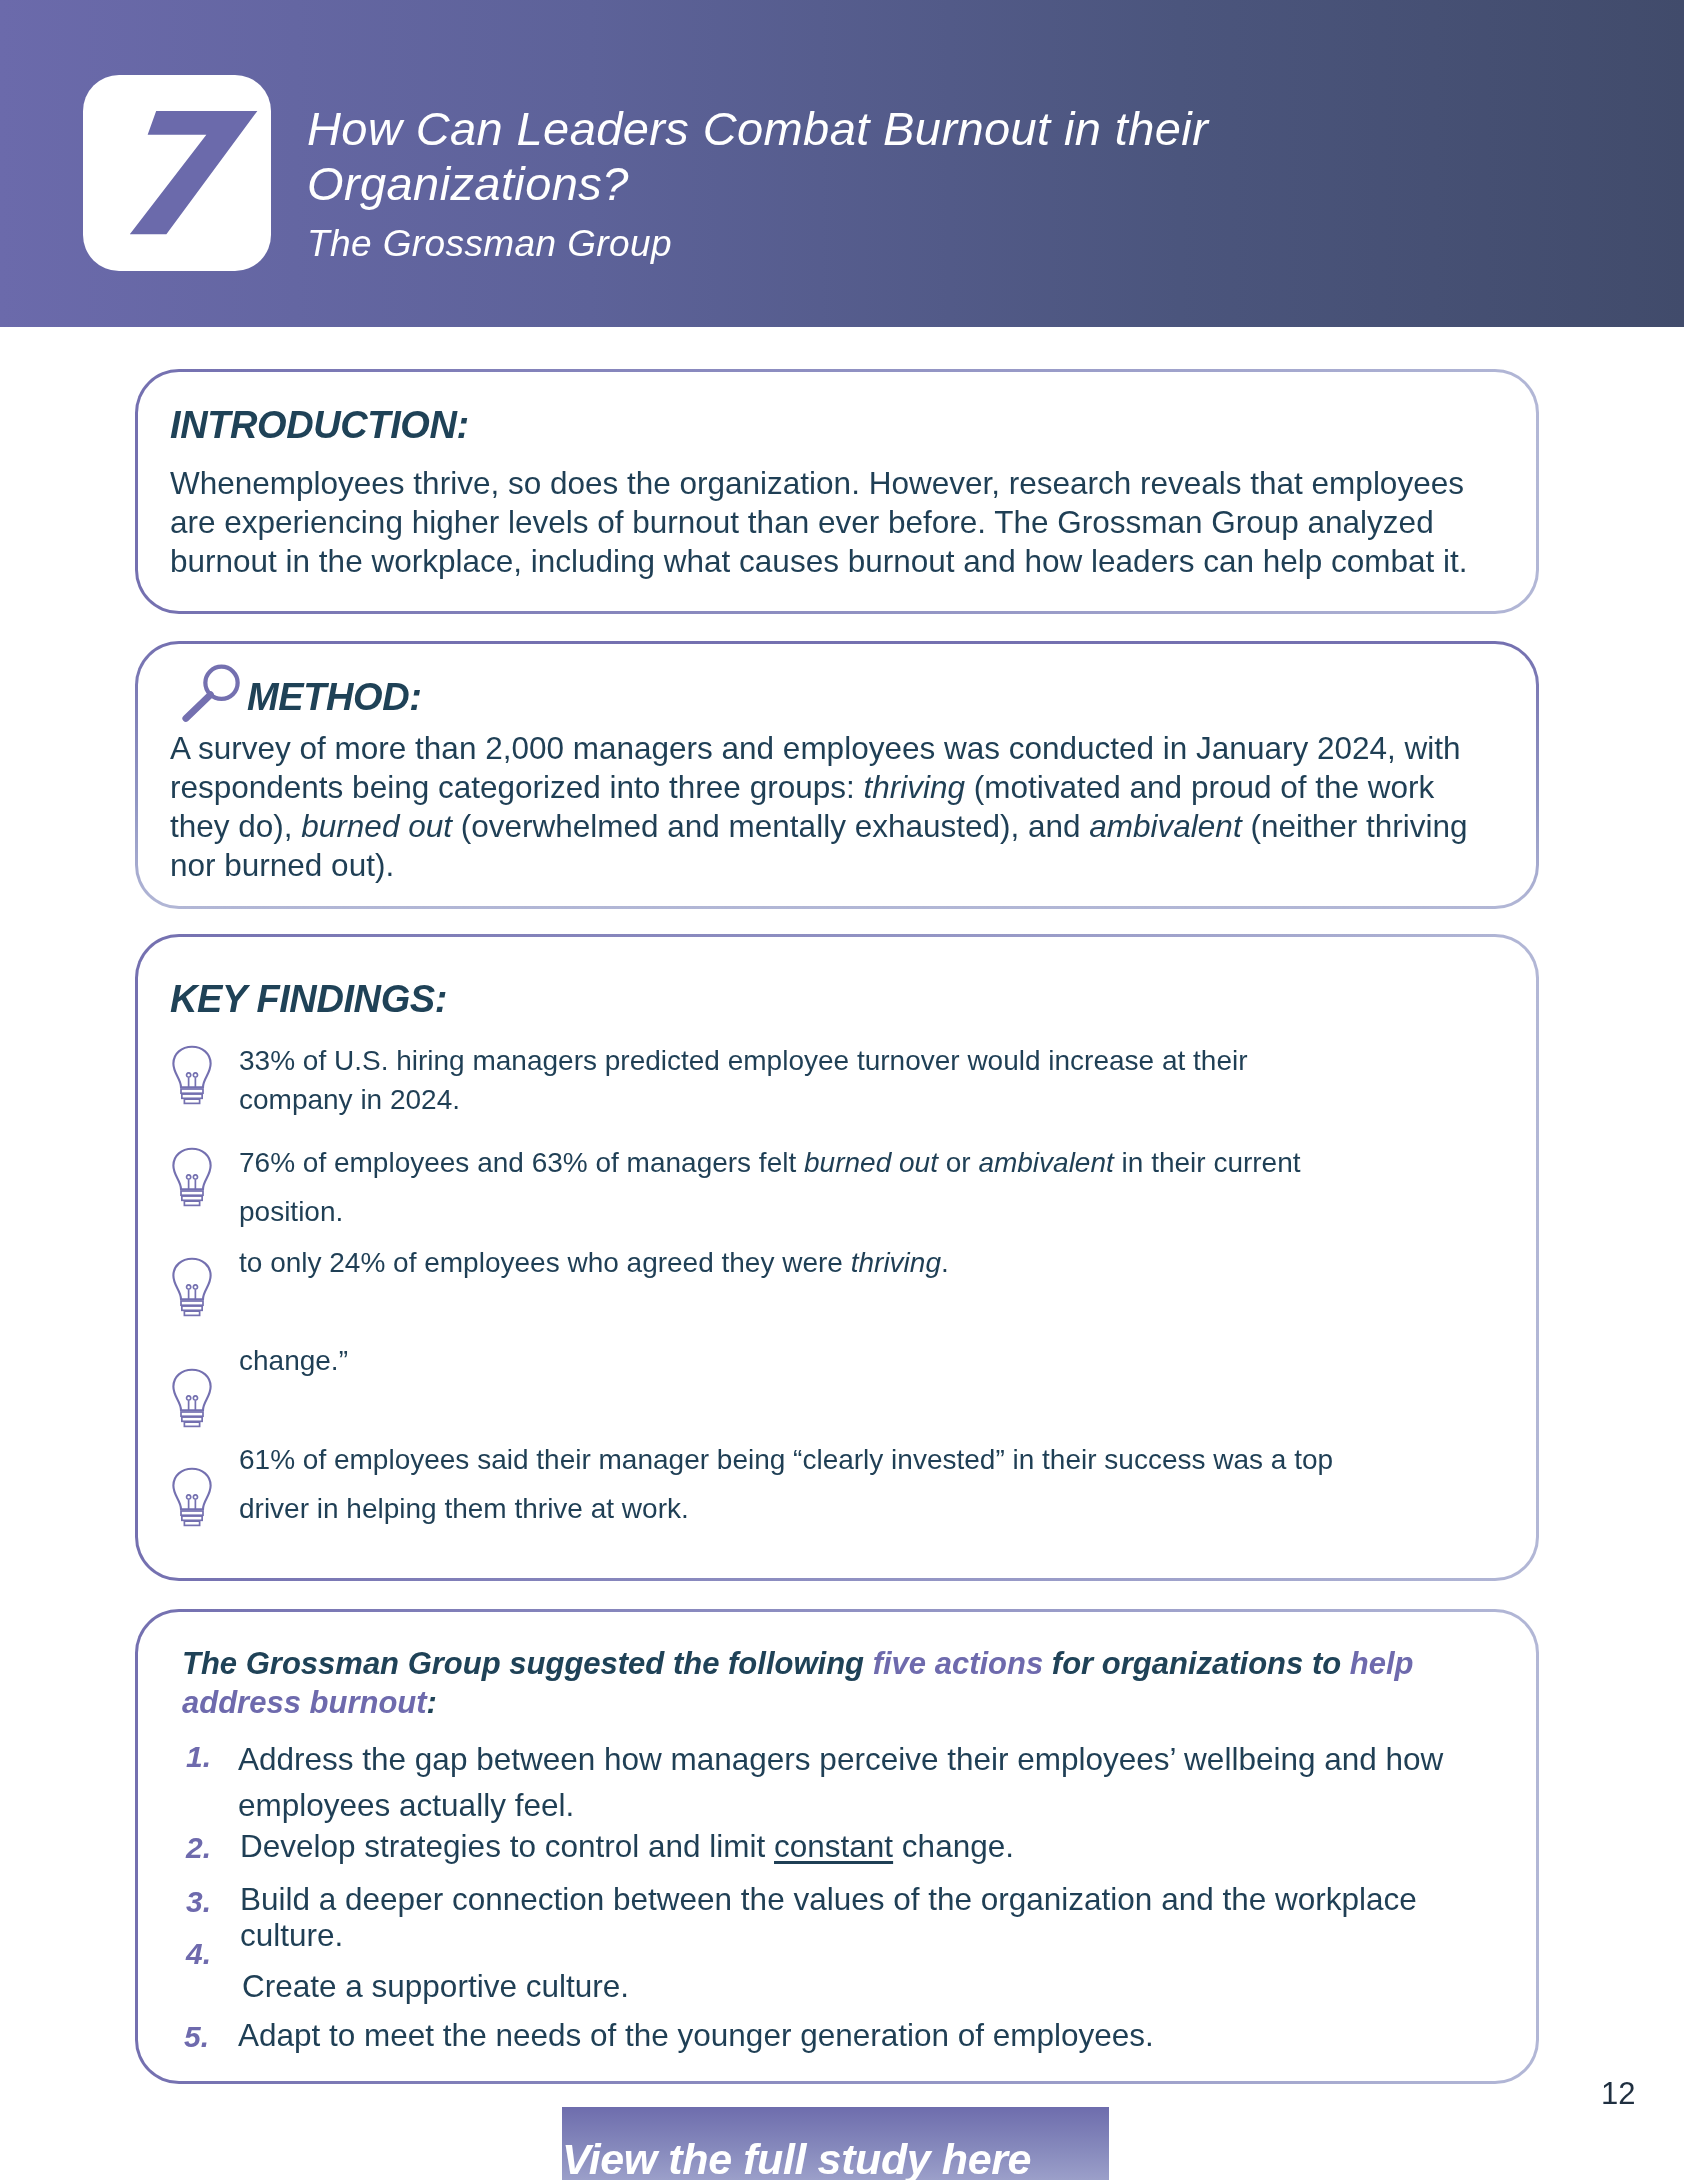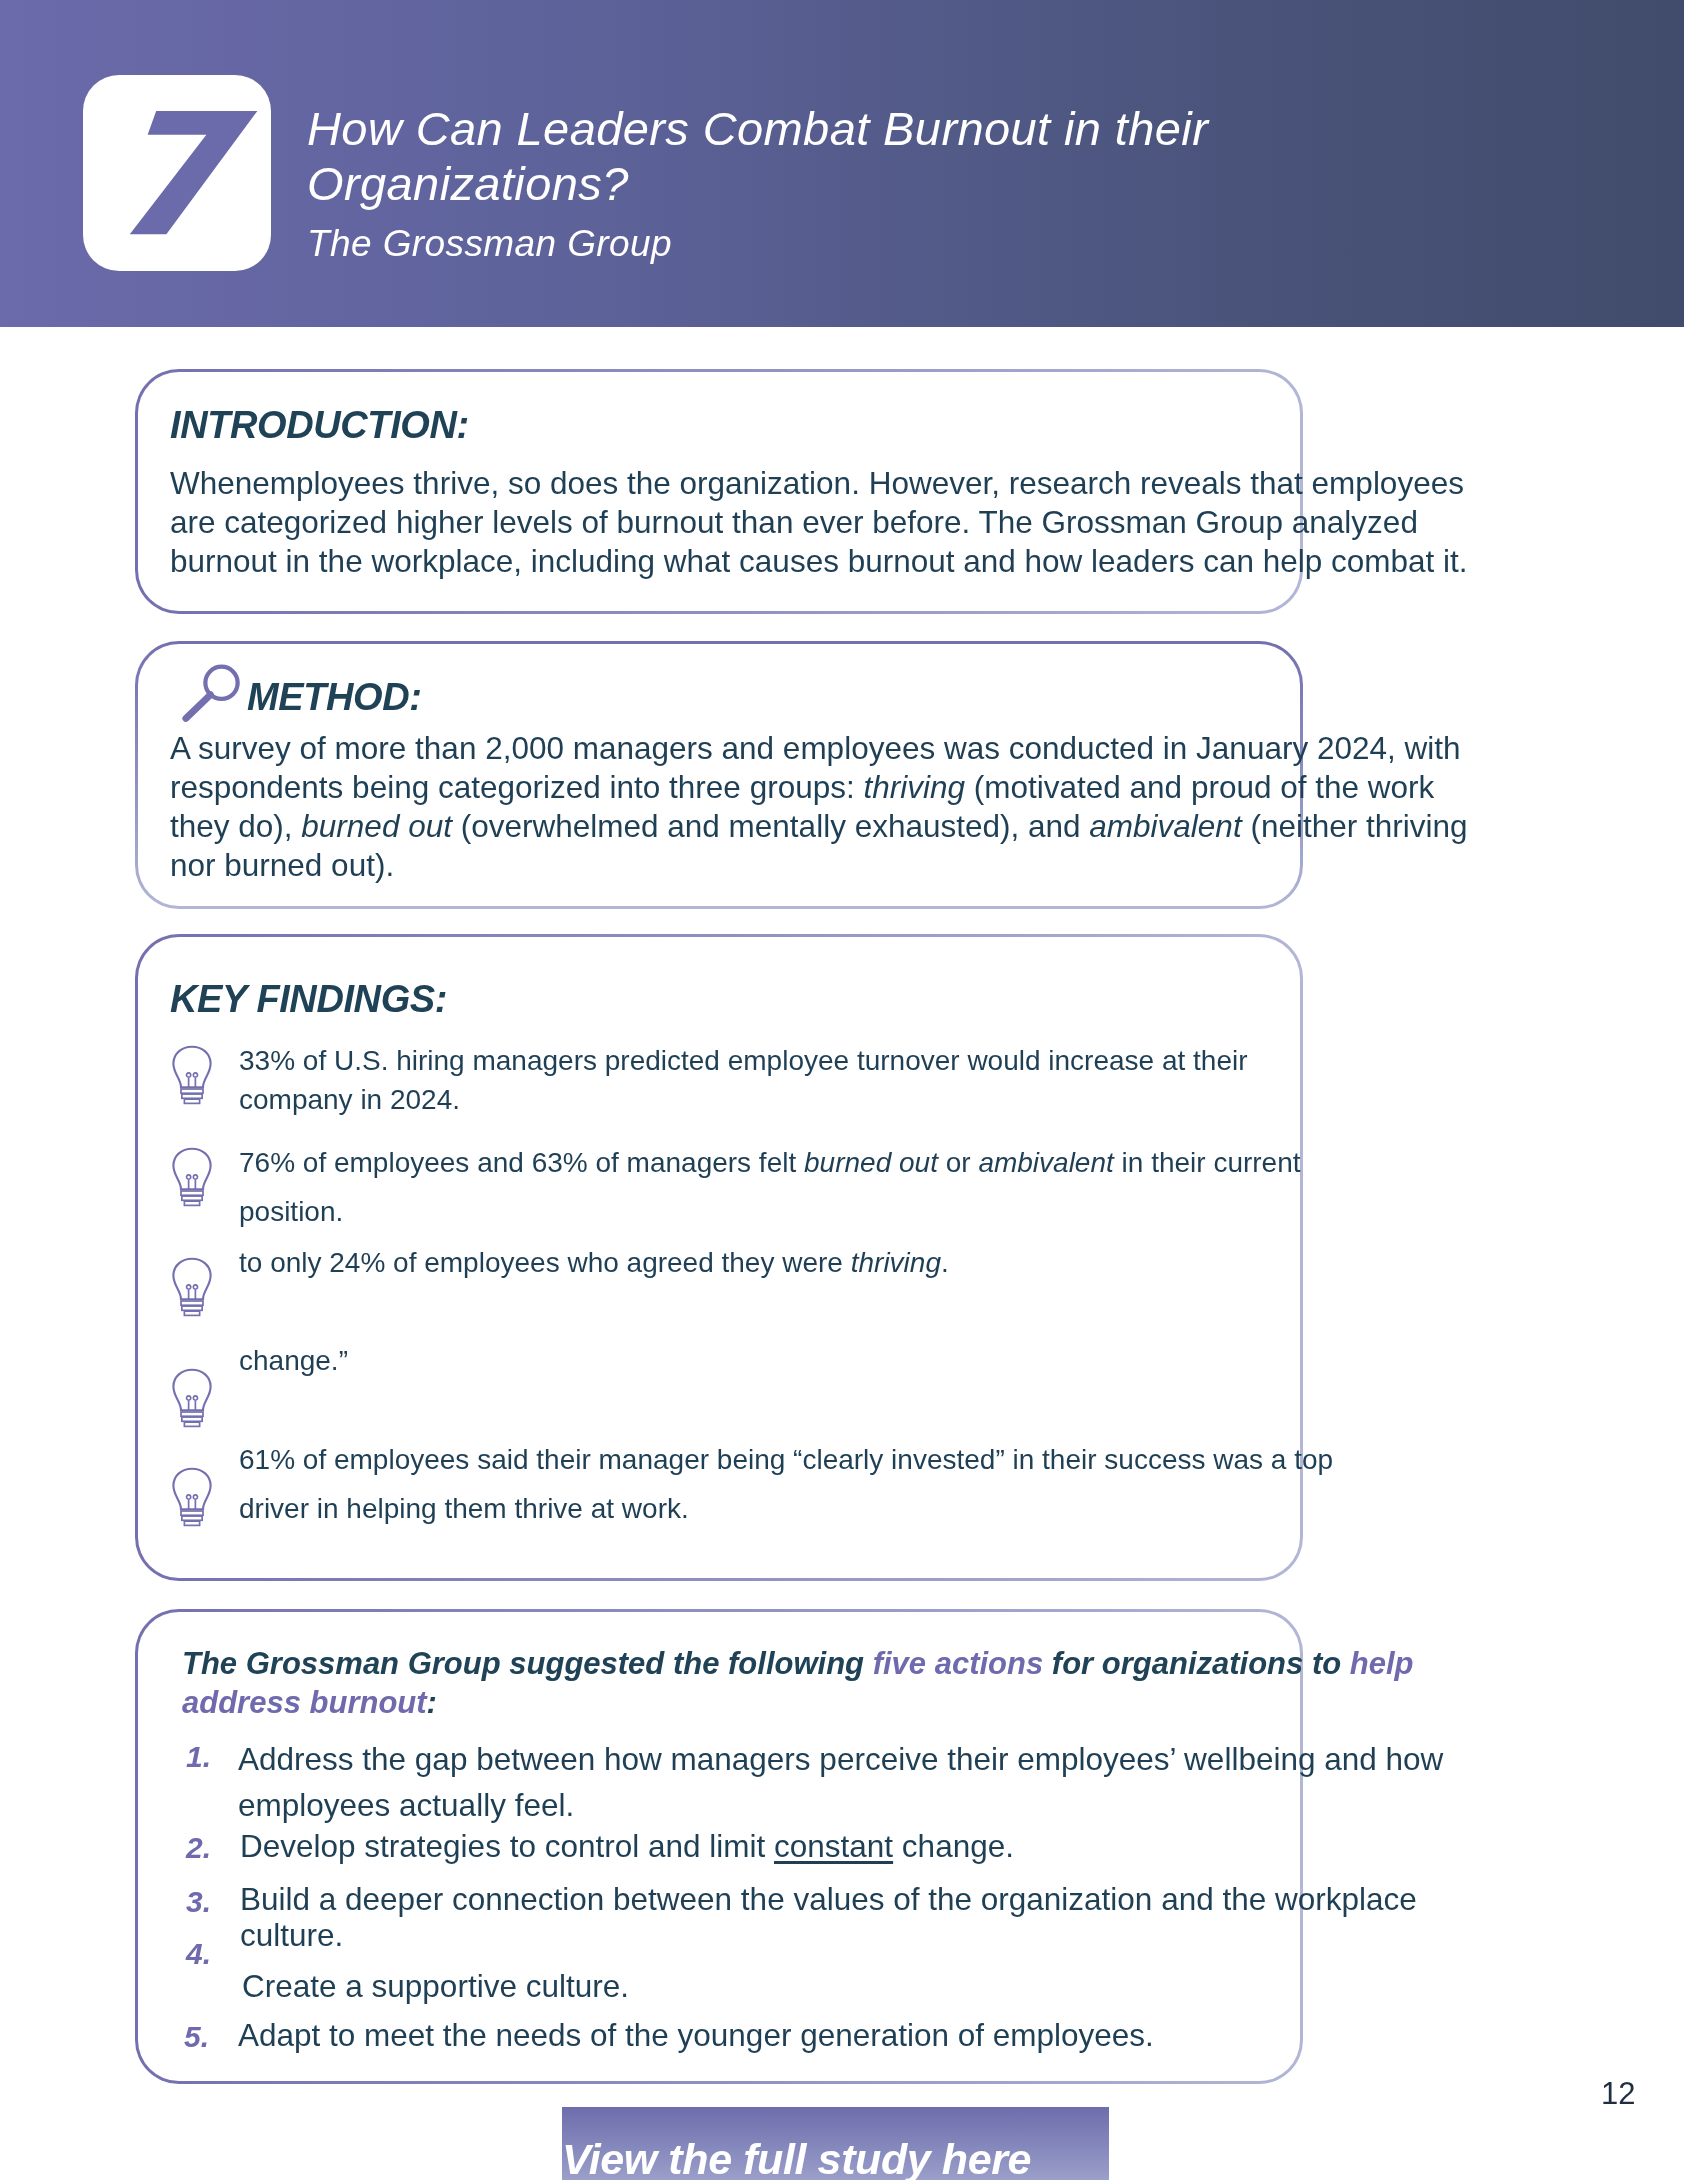--- a/index.html
+++ b/index.html
@@ -8,21 +8,21 @@
   .header { position:absolute; left:0; top:0; width:1685px; height:327px;
             background:linear-gradient(90deg,#6b6aab 0%,#5d6299 35%,#4b557d 70%,#414b6b 100%); }
   .num-box { position:absolute; left:83px; top:75px; width:188px; height:196px; background:#ffffff;
              border-radius:36px; }
   .num-glyph { position:absolute; left:0; top:0; width:188px; height:196px; }
   .title { position:absolute; left:307px; top:101px; width:1107px; color:#ffffff;
            font-weight:normal; font-style:italic; font-size:47px; line-height:55px; letter-spacing:0.4px; }
   .subtitle { position:absolute; left:307px; top:220px; color:#ffffff; font-style:italic;
               font-size:37px; line-height:48px; font-weight:normal; letter-spacing:0.4px; }
 
-  .card { position:absolute; left:135px; width:1168px; box-sizing:border-box; border-radius:44px;
+  .card { position:absolute; left:135px; width:1404px; box-sizing:border-box; border-radius:44px;
           border:3.4px solid transparent;
           background:linear-gradient(#fff,#fff) padding-box,
                      linear-gradient(90deg,#7470b0 0%,#8f90c2 50%,#b2b7d6 100%) border-box; }
   .card.alt { background:linear-gradient(#fff,#fff) padding-box,
                      linear-gradient(180deg,#7470b0 0%,#9196c4 60%,#b2b7d6 100%) border-box; }
   .card-heading { position:absolute; font-weight:bold; font-style:italic; font-size:38px;
                   color:#1f4257; letter-spacing:-0.4px; }
   .body-text { position:absolute; font-size:31.5px; line-height:39px; color:#1f3f55; }
   .body-text em, .item-text em { font-style:italic; }
 
@@ -63,21 +63,21 @@
     <div>How Can Leaders Combat Burnout in their</div>
     <div>Organizations?</div>
   </div>
   <div class="subtitle">The Grossman Group</div>
 </div>
 
 <div class="card intro-card">
   <div class="card-heading" style="left:32px; top:32px;">INTRODUCTION:</div>
   <div class="body-text" style="left:32px; top:92px; width:1363px;">
     <div>Whenemployees thrive, so does the organization. However, research reveals that employees</div>
-    <div>are categorized higher levels of burnout than ever before. The Grossman Group analyzed</div>
+    <div>are experiencing higher levels of burnout than ever before. The Grossman Group analyzed</div>
     <div>burnout in the workplace, including what causes burnout and how leaders can help combat it.</div>
   </div>
 </div>
 
 <div class="card alt method-card">
   <svg class="mag-icon" viewBox="0 0 80 80">
     <circle cx="50" cy="28" r="19" fill="none" stroke="#7470b0" stroke-width="5"></circle>
     <line x1="37" y1="42" x2="8" y2="70" stroke="#7470b0" stroke-width="8" stroke-linecap="round"></line>
   </svg>
   <div class="card-heading" style="left:109px; top:32px;">METHOD:</div>

